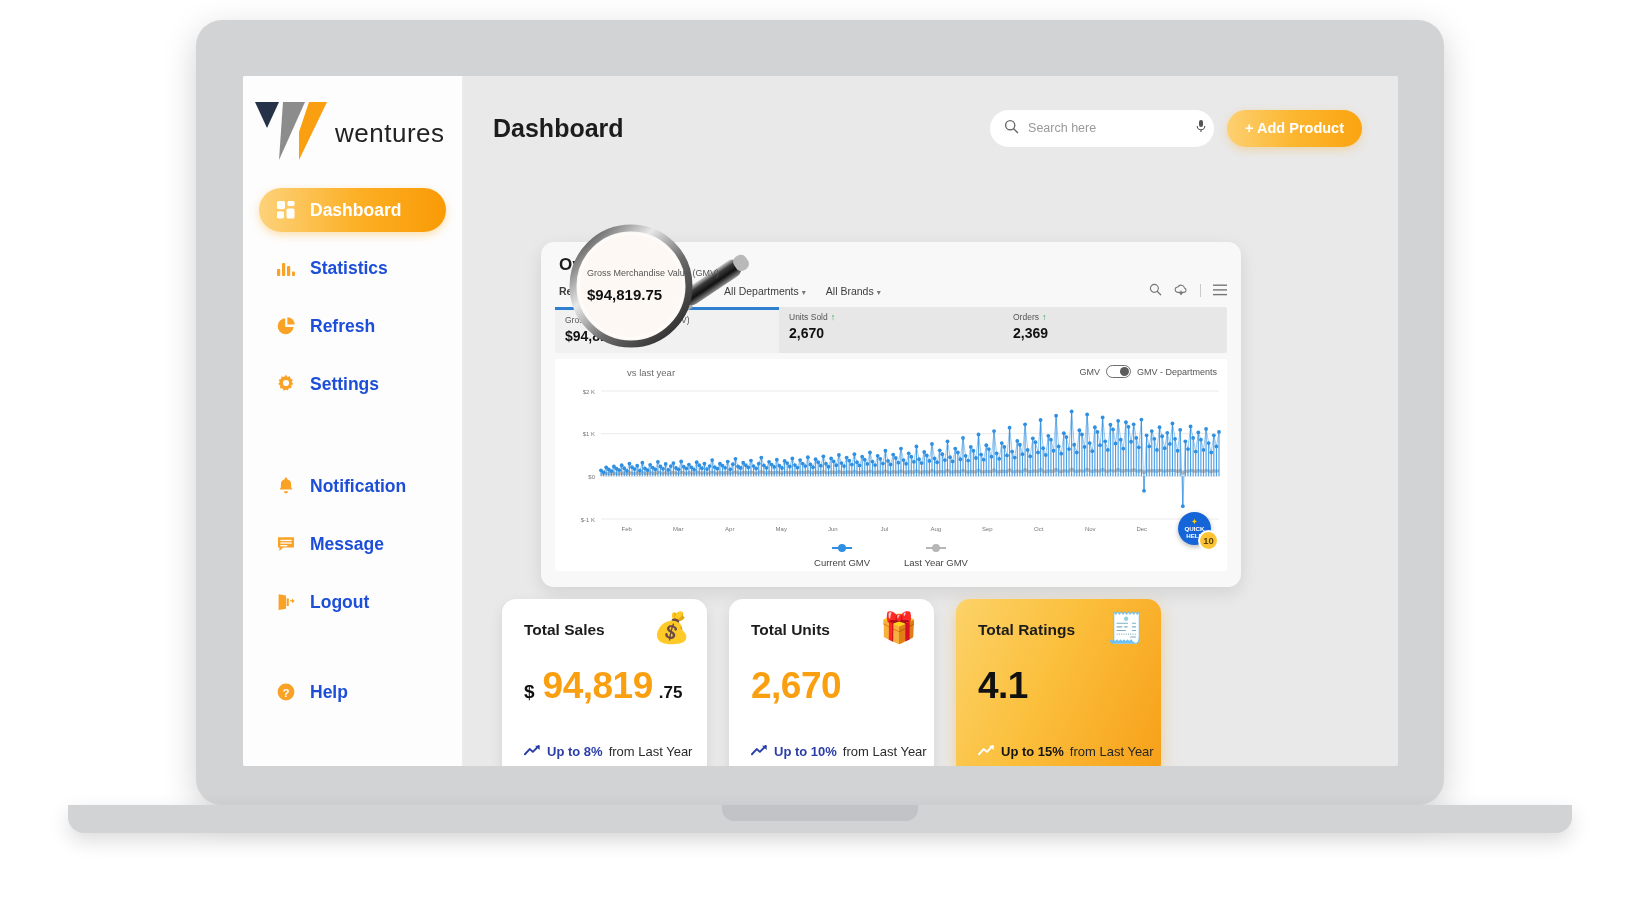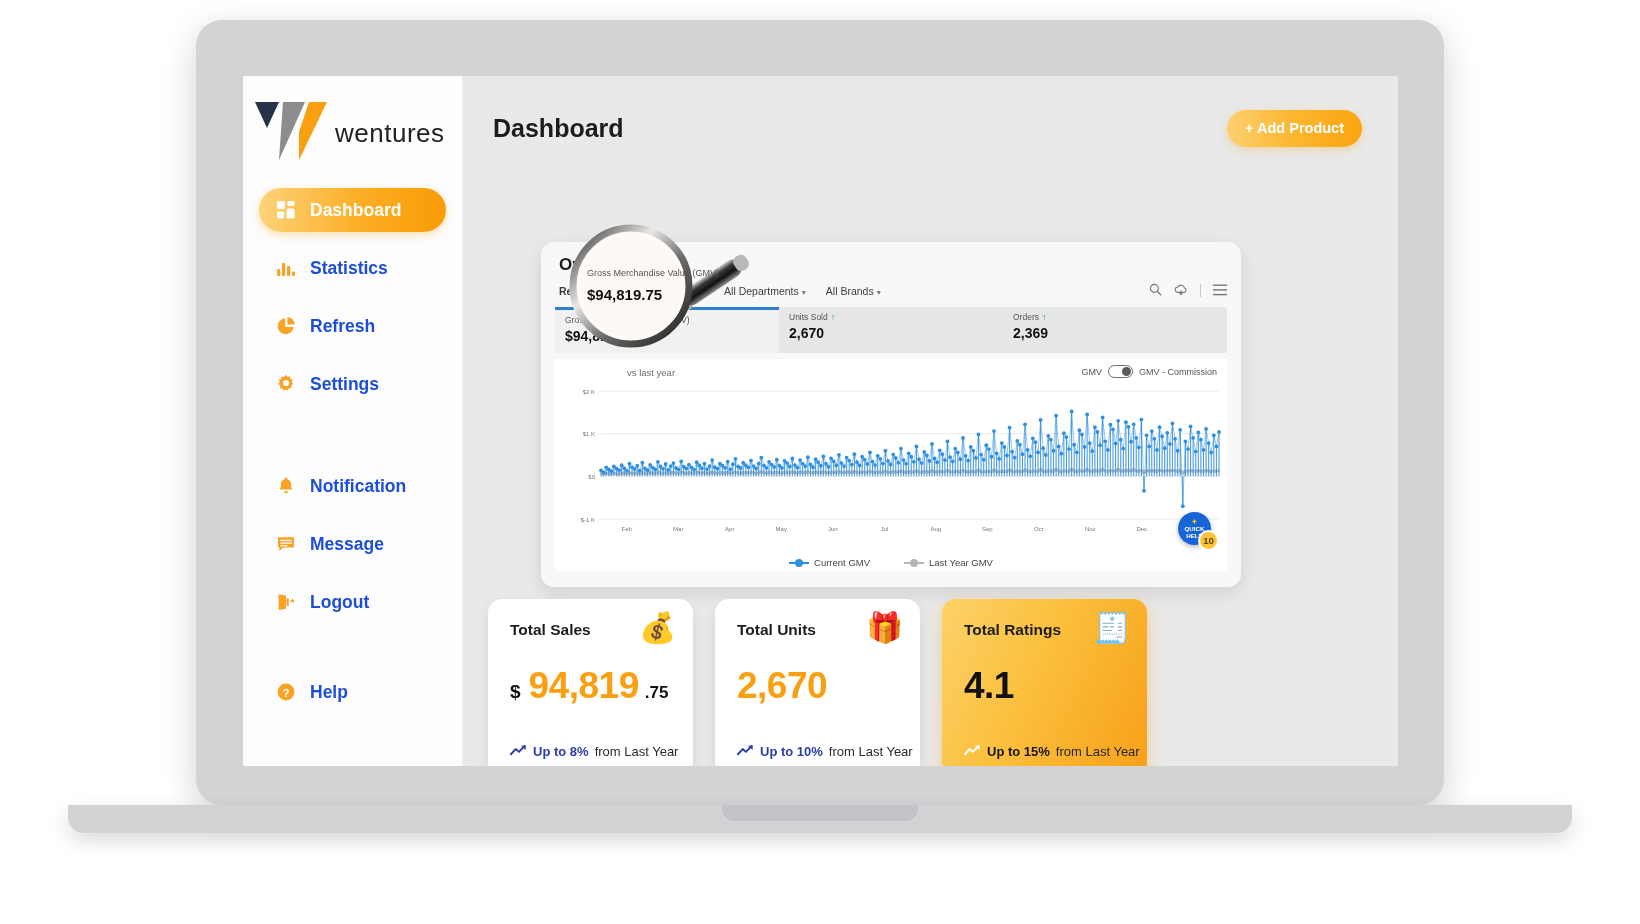--- a/index.html
+++ b/index.html
@@ -179,21 +179,21 @@
     position: absolute; right: 1px; top: 1px;
     width: 9px; height: 9px; border-radius: 50%;
     background: #5b5b5b;
   }
   #plot { position: absolute; left: 0; top: 26px; width: 100%; height: 160px; }
   #legend {
     position: absolute; left: 0; bottom: 3px; width: 100%;
     display: flex; justify-content: center; gap: 34px;
     font-size: 9.5px; color: #444;
   }
-  .leg { display: flex; align-items: center; gap: 5px; }
+  .leg { display: flex; align-items: center; gap: 5px; flex-direction: column; }
   .leg-mark { width: 20px; height: 9px; position: relative; }
   .leg-mark::before {
     content:''; position:absolute; left:0; top:3.5px;
     width:20px; height:2px; background: var(--c);
   }
   .leg-mark::after {
     content:''; position:absolute; left:6px; top:0.5px;
     width:8px; height:8px; border-radius:50%; background: var(--c);
   }
 
@@ -215,21 +215,21 @@
     display: flex; align-items: center; justify-content: center;
     border: 2px solid #fff;
     margin-left: 28px;
   }
 
   
   #magnifier { position: absolute; left: 320px; top: 148px; width: 210px; height: 130px; pointer-events: none; }
 
   
   #cards {
-    position: absolute; left: 245px; top: 523px;
+    position: absolute; left: 259px; top: 523px;
     display: flex; gap: 22px;
   }
   .card {
     width: 205px; height: 178px;
     background: #fff; border-radius: 14px;
     box-shadow: 0 5px 14px rgba(0,0,0,.09);
     padding: 22px 18px 0 22px; position: relative;
   }
   .card.gold {
     background: linear-gradient(115deg,#fcd268 0%,#fbbf3c 45%,#f79f18 100%);
@@ -371,20 +371,36 @@
         </div>
 
       </nav>
     </aside>
 
     <main id="main">
       <div id="topbar">
         <div id="page-title">Dashboard</div>
         <div id="topbar-right">
 
+          <div id="search-box">
+            <span class="mag">
+              <svg width="15" height="15" viewBox="0 0 16 16">
+                  <circle cx="6.6" cy="6.6" r="4.9" fill="none" stroke="#6b6b6b" stroke-width="1.5"></circle>
+                  <line x1="10.3" y1="10.4" x2="14.4" y2="14.5" stroke="#6b6b6b" stroke-width="1.6" stroke-linecap="round"></line>
+                </svg>
+            </span>
+            <input id="search-input" type="text" placeholder="Search here" style="">
+            <span class="mic">
+              <svg width="12" height="14" viewBox="0 0 12 14">
+                  <rect x="4" y="1" width="4" height="7" rx="2" fill="#555"></rect>
+                  <path d="M2.2 7a3.8 3.8 0 0 0 7.6 0" fill="none" stroke="#555" stroke-width="1.1"></path>
+                  <line x1="6" y1="10.8" x2="6" y2="13" stroke="#555" stroke-width="1.1"></line>
+                </svg>
+            </span>
+          </div>
 
           <button id="add-product">+ Add Product</button>
         </div>
       </div>
     </main>
 
     <section id="overview-card">
       <div id="overview-title">Overview</div>
 
       <div id="filters">
@@ -435,21 +451,21 @@
       </div>
 
       <div id="chart-zone">
         <div id="vs-last-year">vs last year</div>
 
         <div id="toggle-row">
           <span>GMV</span>
           <span class="switch">
               <i></i>
             </span>
-          <span>GMV - Commission</span>
+          <span>GMV - Departments</span>
         </div>
 
         <svg id="plot" viewBox="0 0 672 160" preserveAspectRatio="none">
             <line x1="46" y1="6" x2="664" y2="6" stroke="#e6e6e6" stroke-width="0.8"></line>
             <text x="40" y="8.6" text-anchor="end" font-size="6" fill="#777" font-family="Liberation Sans, sans-serif">$2 K</text>
             <line x1="46" y1="48.666666666666664" x2="664" y2="48.666666666666664" stroke="#e6e6e6" stroke-width="0.8"></line>
             <text x="40" y="51.266666666666666" text-anchor="end" font-size="6" fill="#777" font-family="Liberation Sans, sans-serif">$1 K</text>
             <line x1="46" y1="91.33333333333333" x2="664" y2="91.33333333333333" stroke="#e6e6e6" stroke-width="0.8"></line>
             <text x="40" y="93.93333333333332" text-anchor="end" font-size="6" fill="#777" font-family="Liberation Sans, sans-serif">$0</text>
             <line x1="46" y1="134" x2="664" y2="134" stroke="#e6e6e6" stroke-width="0.8"></line>

